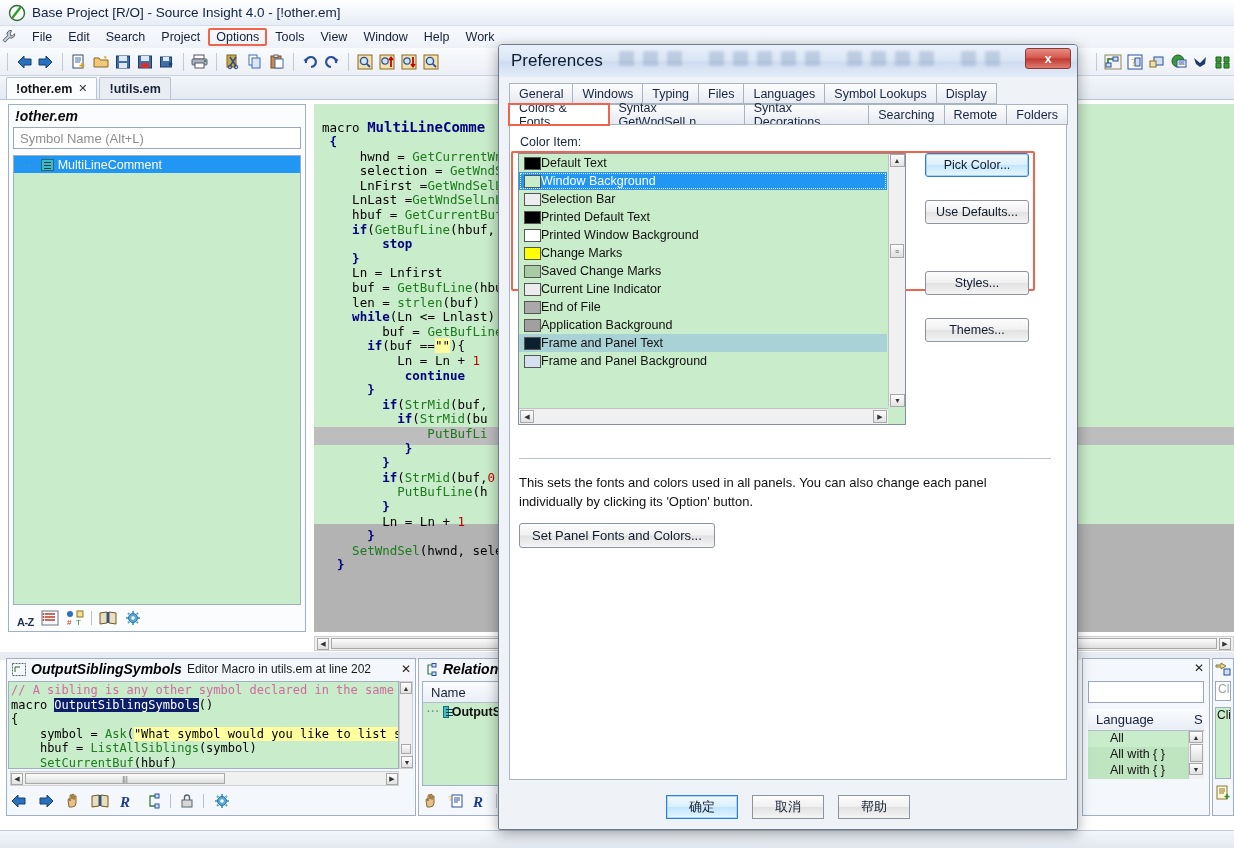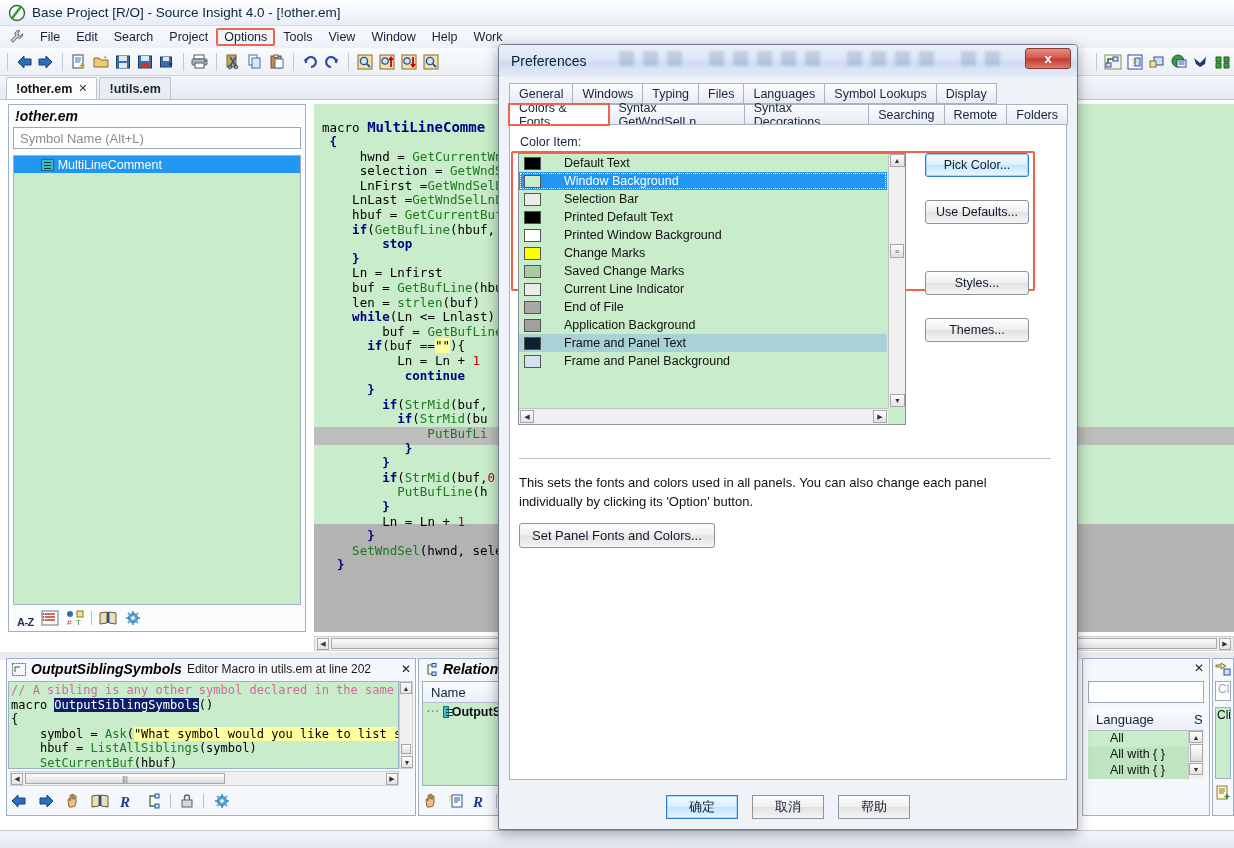--- a/index.html
+++ b/index.html
@@ -19,21 +19,21 @@
     background: linear-gradient(to bottom, #ffffff 0%, #f2f6fb 55%, #e6ecf5 100%);
     display:flex; align-items:center; padding-left:8px;
     border-bottom:1px solid #d6dde8;
   }
   .titlebar .app-icon { width:18px; height:18px; margin-right:6px; }
   .titlebar .ttl { font-size:13.5px; color:#102040; white-space:nowrap; }
 
   .menubar {
     position:absolute; left:0; top:26px; width:1234px; height:22px;
     background: linear-gradient(to bottom,#f7f9fc 0%, #eef2f8 100%);
-    display:flex; align-items:center; padding-left:8px;
+    display:flex; align-items:center; padding-left:0;
   }
   .menubar .wrench { width:18px; height:18px; margin-right:6px; }
   .menu-item { padding:2px 8px; font-size:12.5px; color:#14203a; white-space:nowrap; }
   .menu-item.hl { border:2px solid #f0634c; border-radius:2px; padding:0px 6px; }
 
   .toolbar {
     position:absolute; left:0; top:48px; width:1234px; height:28px;
     background: linear-gradient(to bottom,#f9fbfd 0%, #eceff5 100%);
     display:flex; align-items:center; padding-left:2px;
     border-bottom:1px solid #c9d2de;
@@ -123,21 +123,21 @@
                 border-bottom:1px solid #b4bfcd; display:flex; align-items:center; font-size:13px; }
   .rp-col-hdr > div { padding-left:8px; color:#14203a; }
 
   
   .dlg { position:absolute; left:498px; top:44px; width:580px; height:786px;
          background:#eff2f7; border:1px solid #6d7b8d; border-radius:4px 4px 2px 2px;
          box-shadow:0 4px 14px rgba(0,0,0,.35); overflow:hidden; }
   .dlg-tb { height:32px;
             background:linear-gradient(to bottom,#eaf1fb 0%, #dbe6f5 45%, #cfdcf0 55%, #e3ecf9 100%);
             display:flex; align-items:center; position:relative; }
-  .dlg-title { font-size:14px; color:#0b1c33; padding-left:12px; }
+  .dlg-title { font-size:17px; color:#0b1c33; padding-left:12px; }
   .dlg-ghost { position:absolute; left:120px; top:6px; display:flex; gap:9px; align-items:center;
                opacity:.22; filter:blur(1.4px); }
   .dlg-ghost i { display:block; width:15px; height:15px; border-radius:2px; background:#4b6a96; }
   .dlg-close { position:absolute; right:6px; top:3px; width:46px; height:21px;
                border:1px solid #8a3a35; border-radius:3px;
                background:linear-gradient(to bottom,#e78e85 0%, #d4554a 48%, #bf3a30 52%, #e07b70 100%);
                color:#fff; font-weight:bold; font-size:13px;
                display:flex; align-items:center; justify-content:center; }
   .dlg-body { position:absolute; left:10px; top:38px; right:10px; bottom:46px;
               background:#eff2f7; }
@@ -152,21 +152,21 @@
   .ptab.hlbox { outline:2px solid #f0634c; outline-offset:-1px; background:#fff; z-index:5; }
   .tab-content { background:#fff; border:1px solid #a9b4c3; margin-top:-1px;
                  height:calc(100% - 44px); padding:10px 12px; position:relative; }
 
   .lbl { font-size:12.5px; color:#16253f; }
   .redbox { position:absolute; border:2px solid #f0634c; border-radius:2px; pointer-events:none; }
 
   .colorlist { position:absolute; left:8px; top:28px; width:388px; height:272px;
                background:#c9ecca; border:1px solid #828f9f; overflow:hidden; }
   .cl-items { position:absolute; left:0; top:0; right:18px; bottom:17px; }
-  .cl-row { height:18px; display:flex; align-items:center; gap:23px; padding-left:5px; font-size:12.5px; color:#111; }
+  .cl-row { height:18px; display:flex; align-items:center; gap:0; padding-left:5px; font-size:12.5px; color:#111; }
   .cl-row.sel { background:#2196f3; color:#fff; outline:1px dotted #ffffff; outline-offset:-2px; }
   .cl-row.sel2 { background:#a8d2d6; color:#111; }
   .sw { width:17px; height:13px; border:1px solid #555; flex:none; }
   .cl-vsb { position:absolute; right:0; top:0; width:17px; bottom:17px;
             background:#f0f0f0; border-left:1px solid #c2c2c2; }
   .cl-hsb { position:absolute; left:0; right:17px; bottom:0; height:16px;
             background:#f0f0f0; border-top:1px solid #c2c2c2; display:flex;
             align-items:center; justify-content:space-between; padding:0 1px; }
 
   .pbtn { width:104px; height:24px; font-size:12.5px; color:#101a2c;

